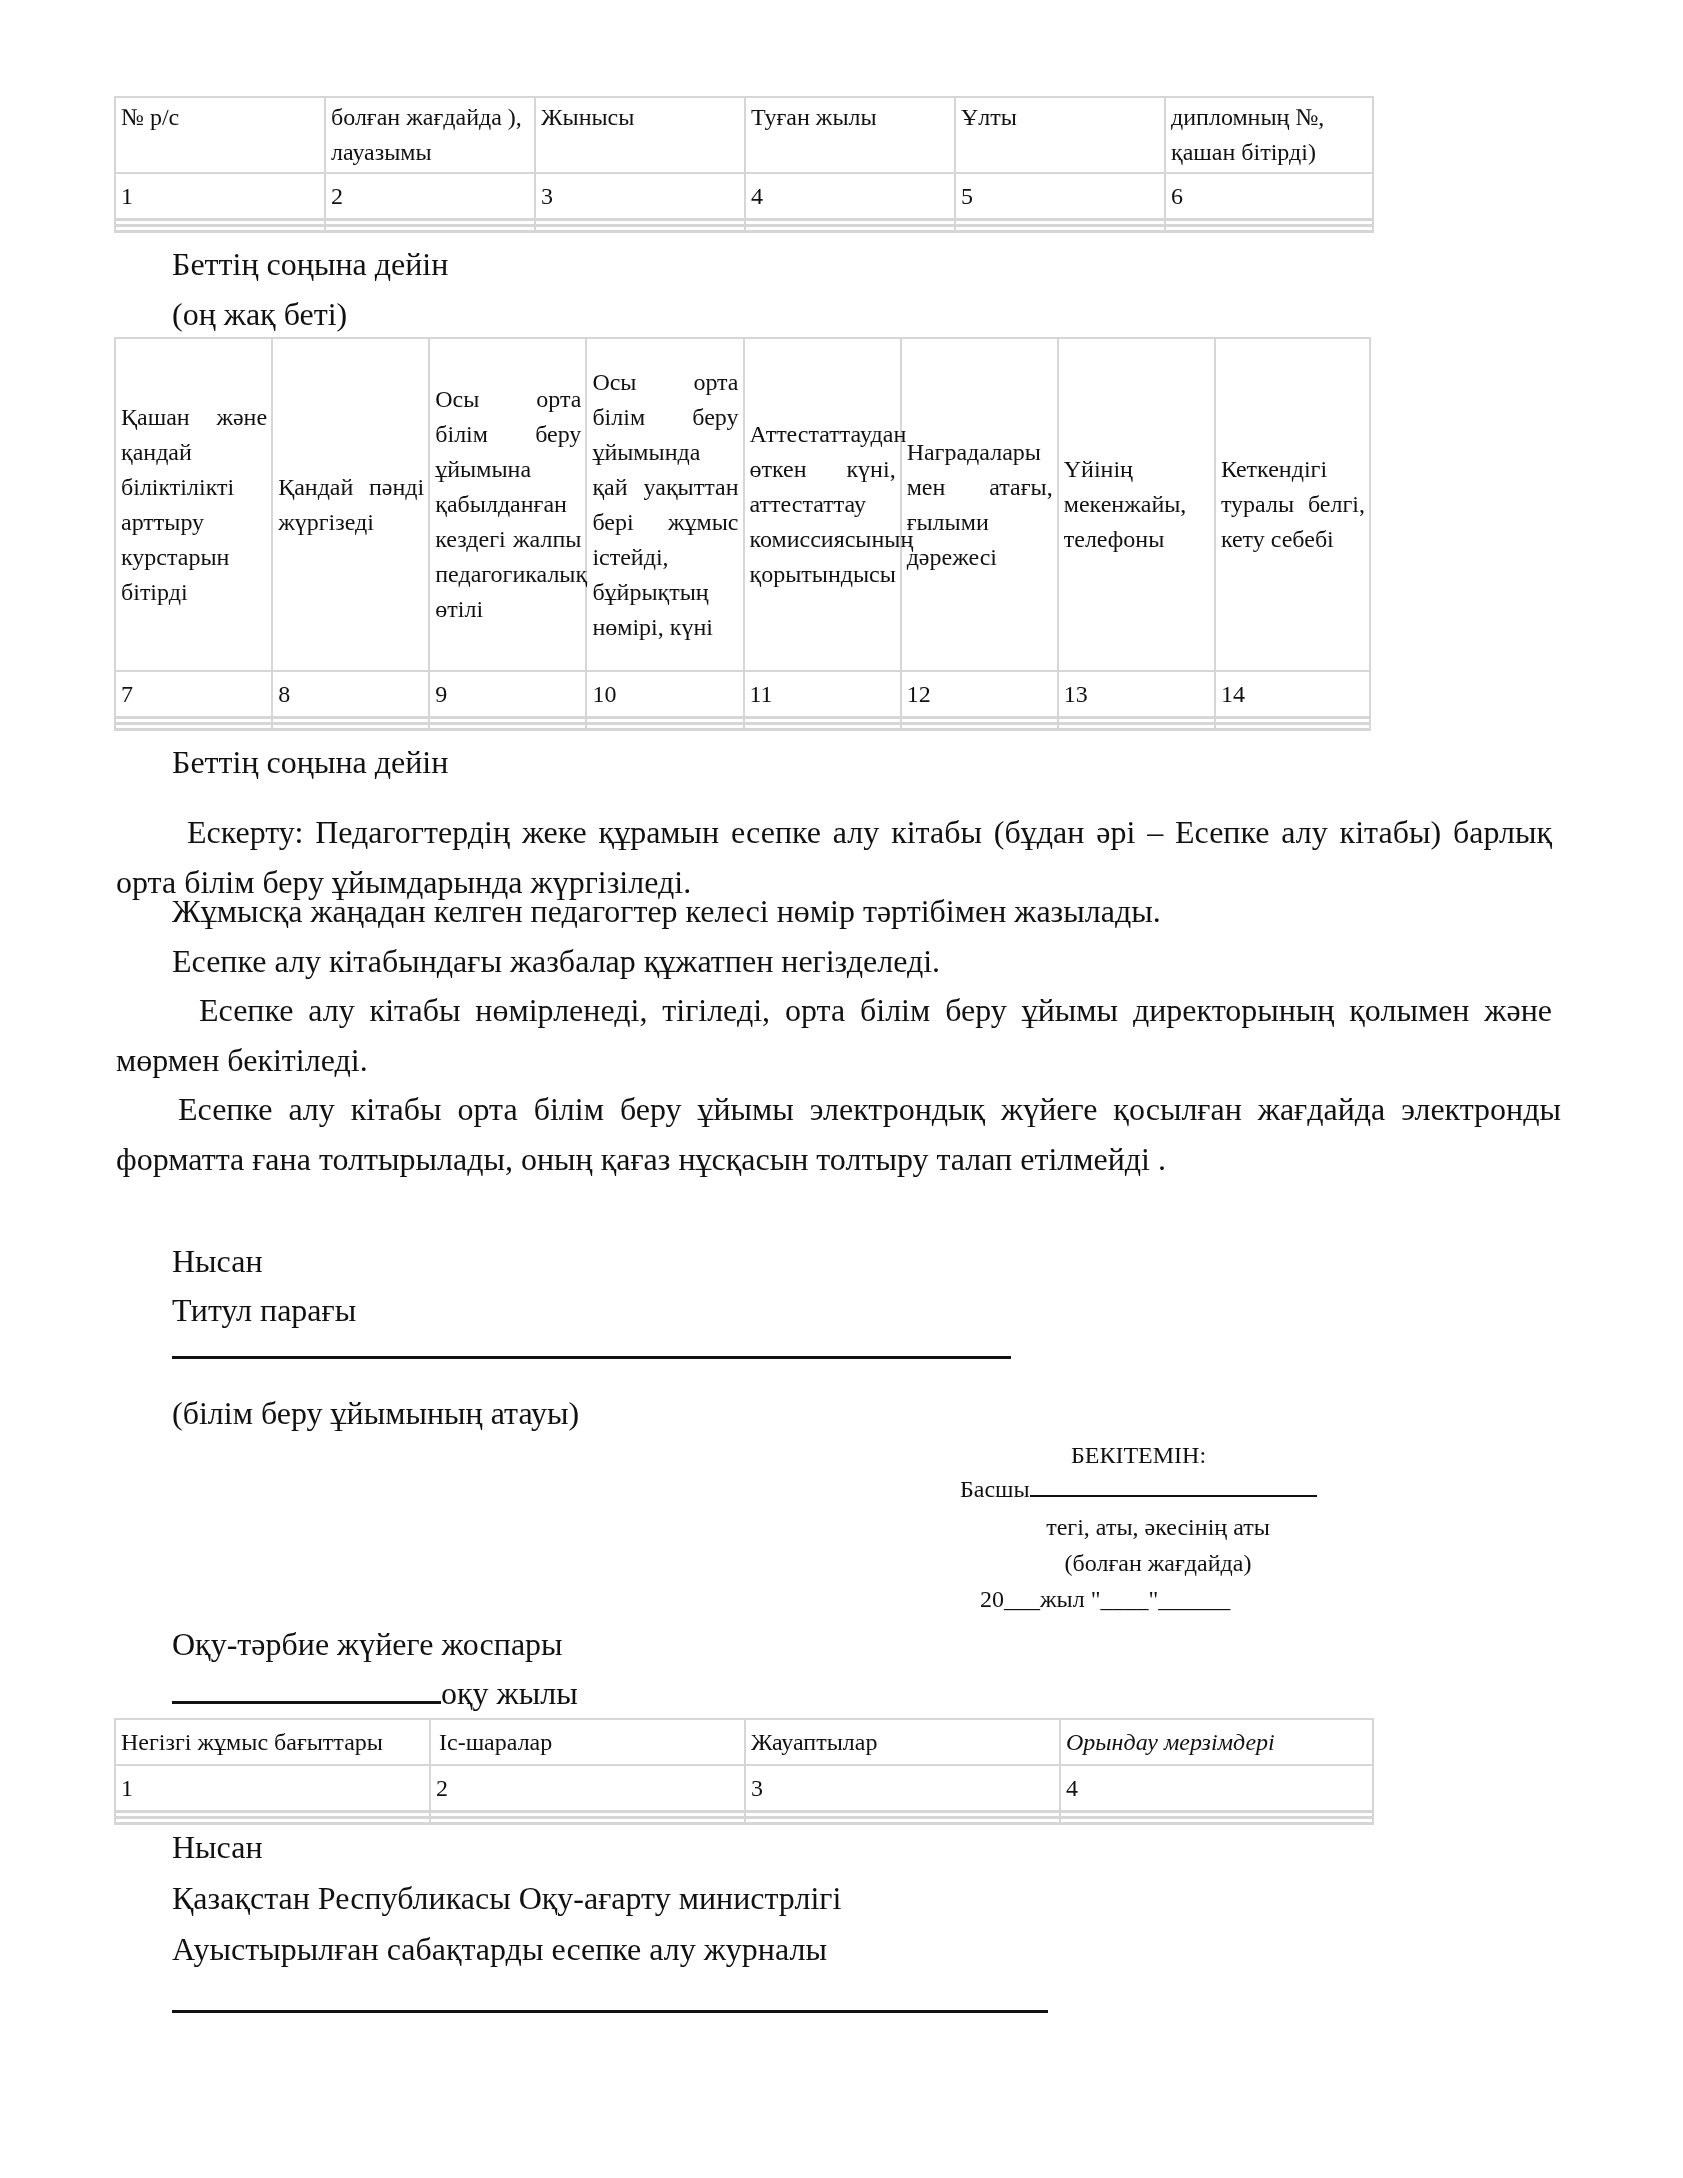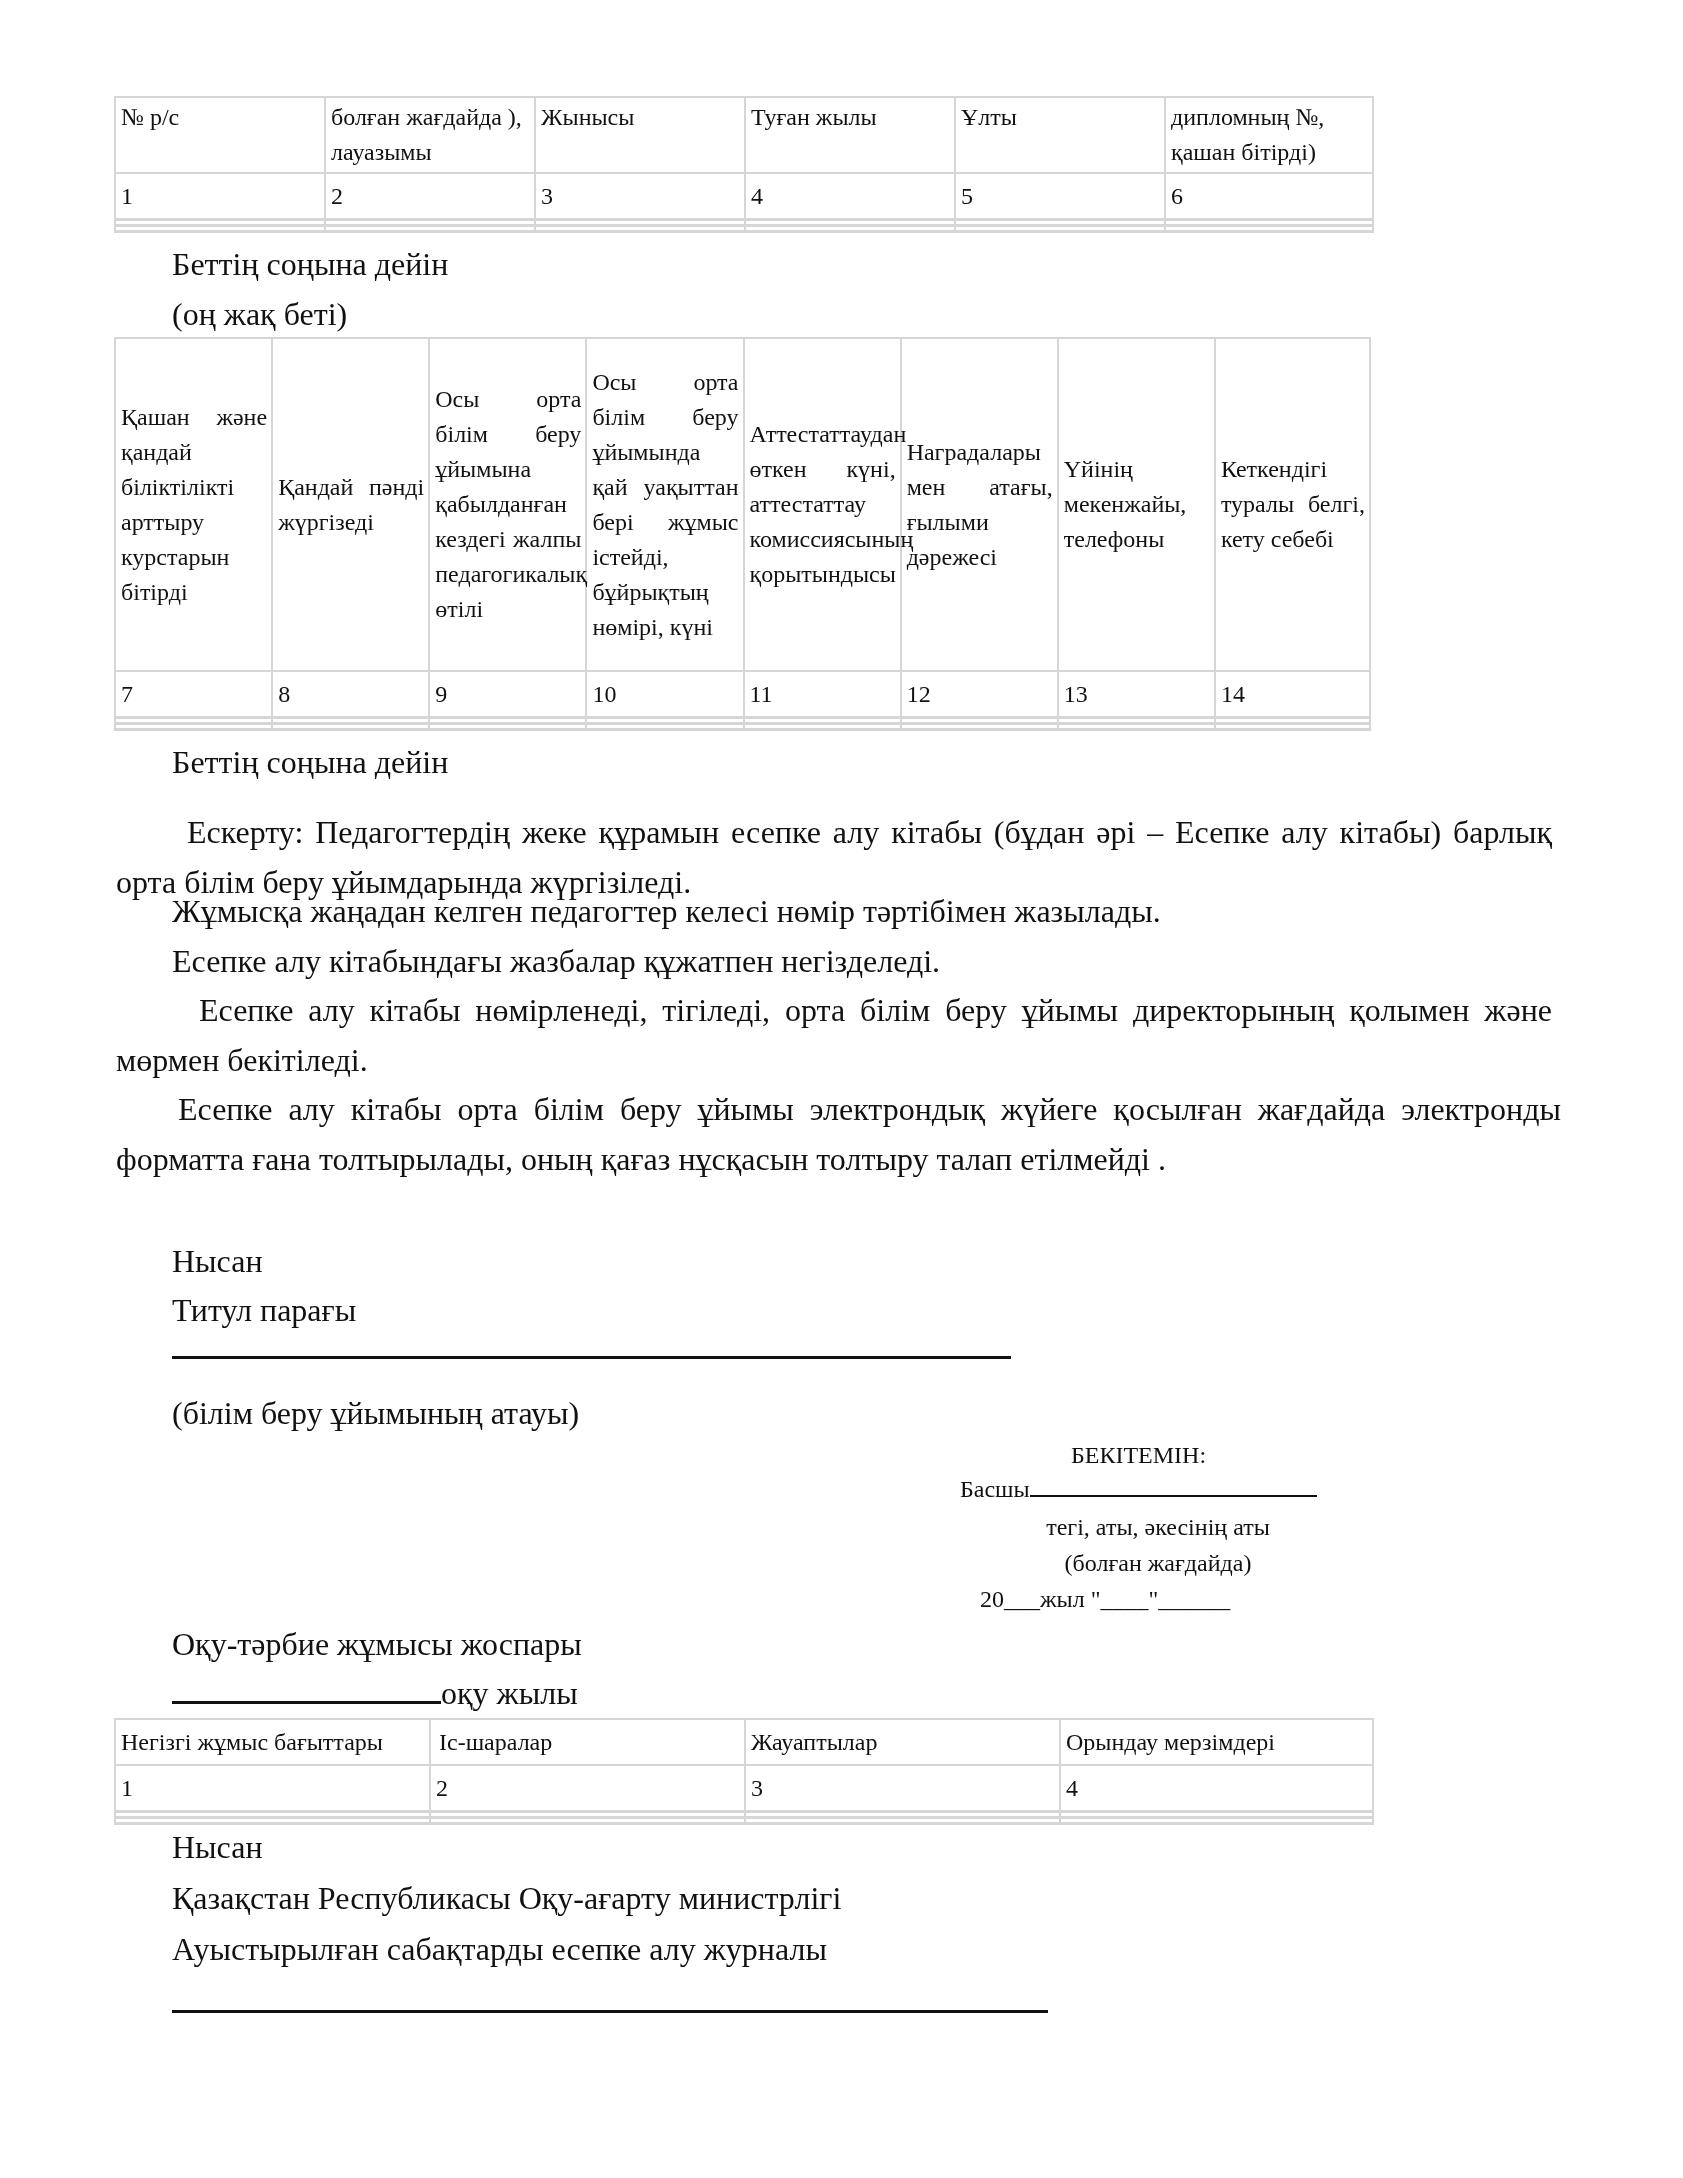--- a/index.html
+++ b/index.html
@@ -135,38 +135,38 @@
 <div class="abs big" style="left:172px;top:1392px;">(білім беру ұйымының атауы)</div>
 
 <div class="small" style="left:990px;width:297px;top:1438px;">БЕКІТЕМІН:</div>
 <div class="abs" style="left:960px;top:1472px;font-size:24px;line-height:34px;">
   <span>Басшы</span><span style="display:inline-block;width:287px;border-bottom:2px solid #111;height:22px;vertical-align:baseline;"></span>
 </div>
 <div class="small" style="left:950px;width:416px;top:1510px;">тегі, аты, әкесінің аты</div>
 <div class="small" style="left:950px;width:416px;top:1546px;">(болған жағдайда)</div>
 <div class="small" style="left:980px;width:337px;top:1582px;text-align:left;">20___жыл "____"______</div>
 
-<div class="abs big" style="left:172px;top:1623px;">Оқу-тәрбие жұмысы жоспары</div>
+<div class="abs big" style="left:172px;top:1623px;">Оқу-тәрбие жүйеге жоспары</div>
 <div class="abs big" style="left:172px;top:1672px;">
   <span style="display:inline-block;width:269px;border-bottom:3px solid #111;height:28px;"></span><span>оқу жылы</span>
 </div>
 
 <table class="doc t3" style="left:114px;top:1718px;width:1257px;">
   <colgroup>
       <col style="width:315px">
       <col style="width:315px">
       <col style="width:315px">
       <col style="width:313px">
     </colgroup>
   <tbody>
       <tr>
     <td style="height:40px;vertical-align:middle;">Негізгі жұмыс бағыттары</td>
     <td style="vertical-align:middle;padding-left:8px;">Іс-шаралар</td>
     <td style="vertical-align:middle;">Жауаптылар</td>
-    <td style="vertical-align:middle;">Орындау мерзімдері</td>
+    <td style="vertical-align:middle;font-style:italic;">Орындау мерзімдері</td>
   </tr>
   <tr class="num">
     <td>1</td>
     <td>2</td>
     <td>3</td>
     <td>4</td>
   </tr>
   <tr class="gap">
         <td></td>
         <td></td>

